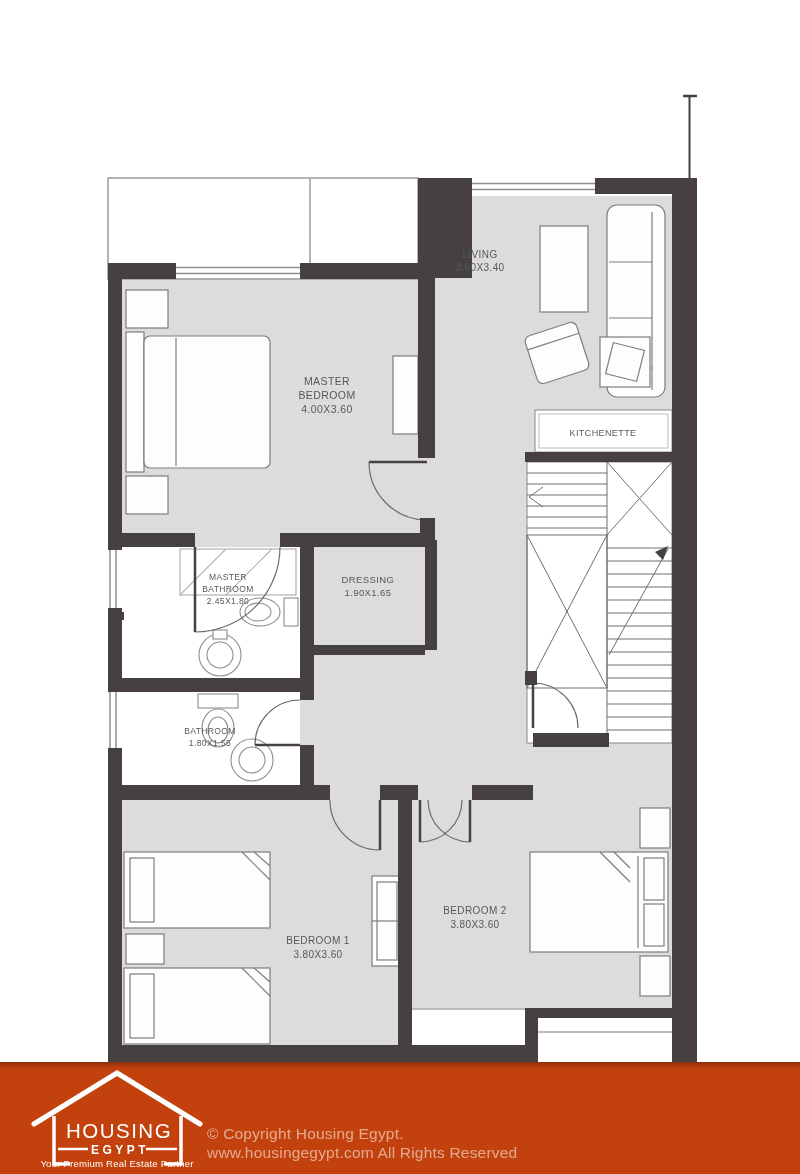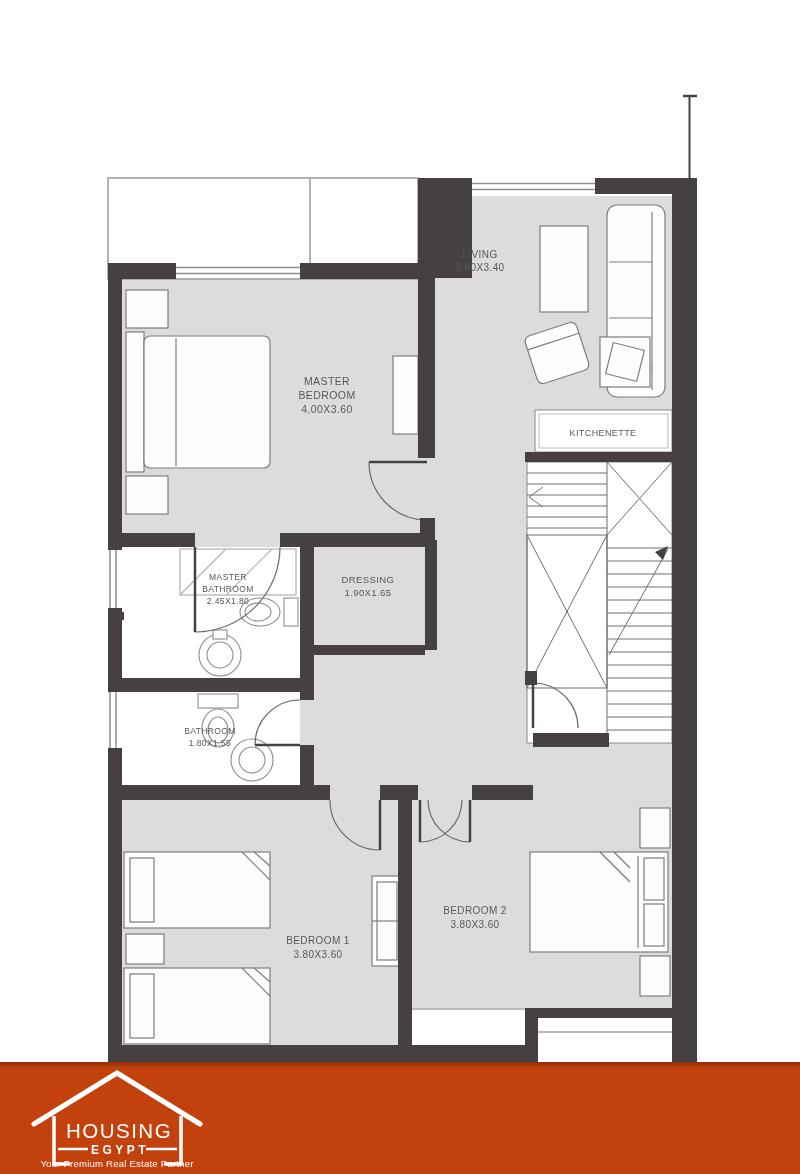--- a/index.html
+++ b/index.html
@@ -244,16 +244,18 @@
         <line x1="134" y1="85" x2="165" y2="85" stroke-width="2.5"></line>
       </g>
       <g fill="#ffffff" text-anchor="middle" font-family="Liberation Sans, sans-serif">
         <text x="107" y="74" font-size="20.5" letter-spacing="1.5">HOUSING</text>
         <text x="108" y="89.5" font-size="12" letter-spacing="3.5" font-weight="bold">EGYPT</text>
         <text x="105" y="103" font-size="9.6" letter-spacing="0.2">Your Premium Real Estate Partner</text>
       </g>
     </svg>
 
     <div class="copyright">
+      <div>© Copyright Housing Egypt.</div>
+      <div>www.housingegypt.com All Rights Reserved</div>
     </div>
   </div>
 
 </div>
 
 </body></html>

